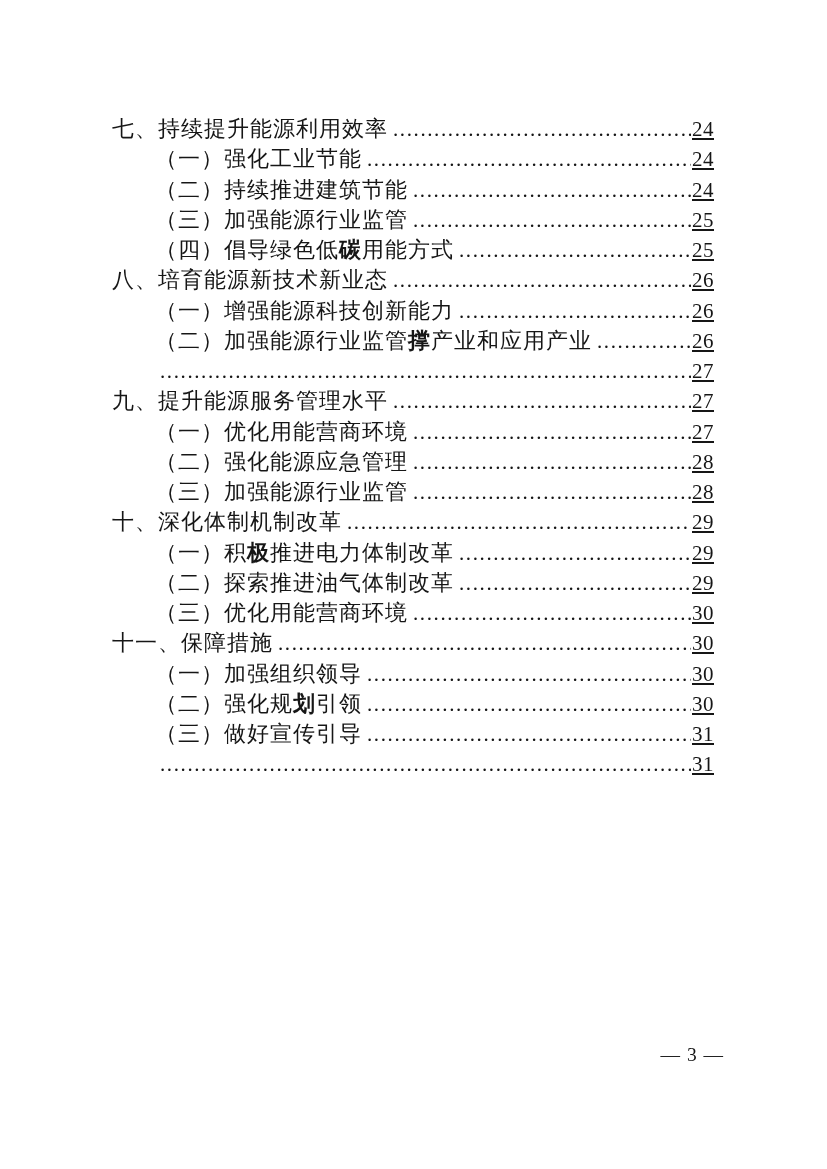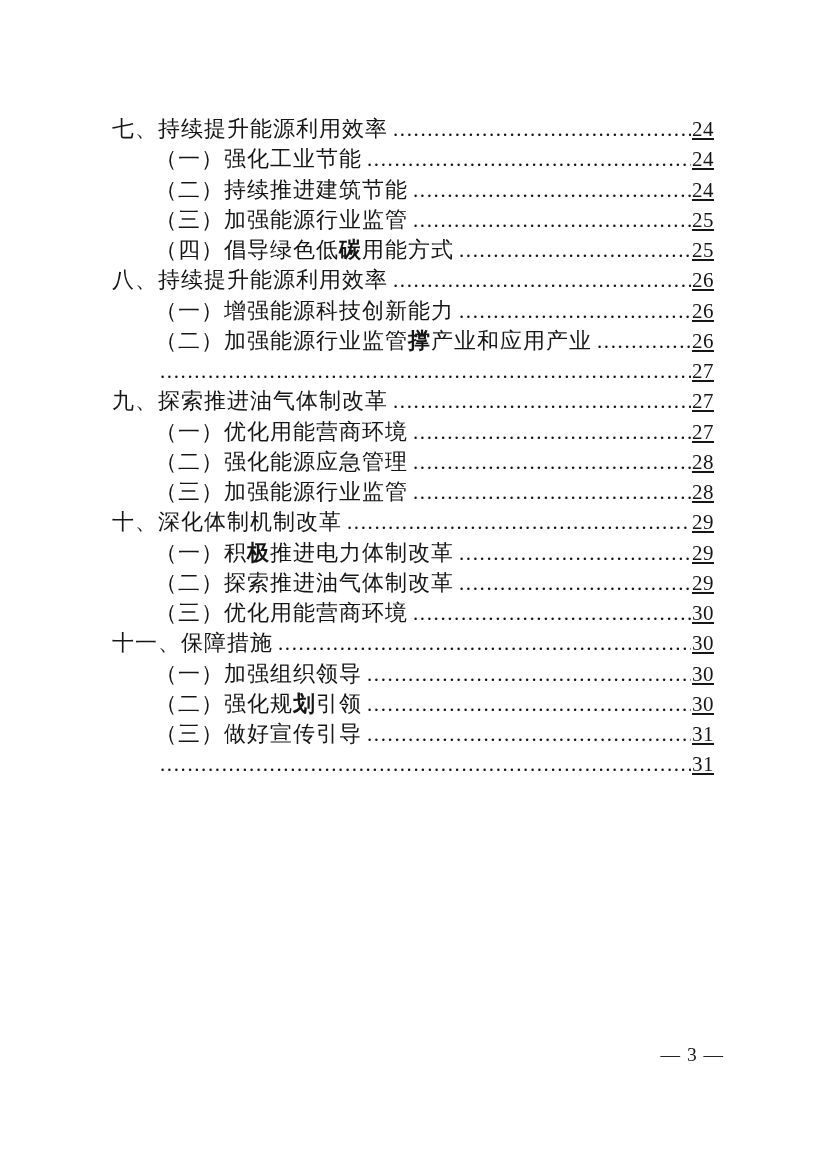--- a/index.html
+++ b/index.html
@@ -82,40 +82,40 @@
         <span class="toc-label"><span>（三）加强能源行业监管</span></span>
         <span class="toc-dots"></span>
         <span class="toc-page">25</span>
       </div>
       <div class="toc-row level2">
         <span class="toc-label"><span>（四）倡导绿色低</span><span class="seg-bold">碳</span><span>用能方式</span></span>
         <span class="toc-dots"></span>
         <span class="toc-page">25</span>
       </div>
       <div class="toc-row level1">
-        <span class="toc-label"><span>八、持续提升能源利用效率</span></span>
+        <span class="toc-label"><span>八、培育能源新技术新业态</span></span>
         <span class="toc-dots"></span>
         <span class="toc-page">26</span>
       </div>
       <div class="toc-row level2">
         <span class="toc-label"><span>（一）增强能源科技创新能力</span></span>
         <span class="toc-dots"></span>
         <span class="toc-page">26</span>
       </div>
       <div class="toc-row level2">
         <span class="toc-label"><span>（二）加强能源行业监管</span><span class="seg-bold">撑</span><span>产业和应用产业</span></span>
         <span class="toc-dots"></span>
         <span class="toc-page">26</span>
       </div>
       <div class="toc-row level2">
         <span class="toc-dots"></span>
         <span class="toc-page">27</span>
       </div>
       <div class="toc-row level1">
-        <span class="toc-label"><span>九、探索推进油气体制改革</span></span>
+        <span class="toc-label"><span>九、提升能源服务管理水平</span></span>
         <span class="toc-dots"></span>
         <span class="toc-page">27</span>
       </div>
       <div class="toc-row level2">
         <span class="toc-label"><span>（一）优化用能营商环境</span></span>
         <span class="toc-dots"></span>
         <span class="toc-page">27</span>
       </div>
       <div class="toc-row level2">
         <span class="toc-label"><span>（二）强化能源应急管理</span></span>

